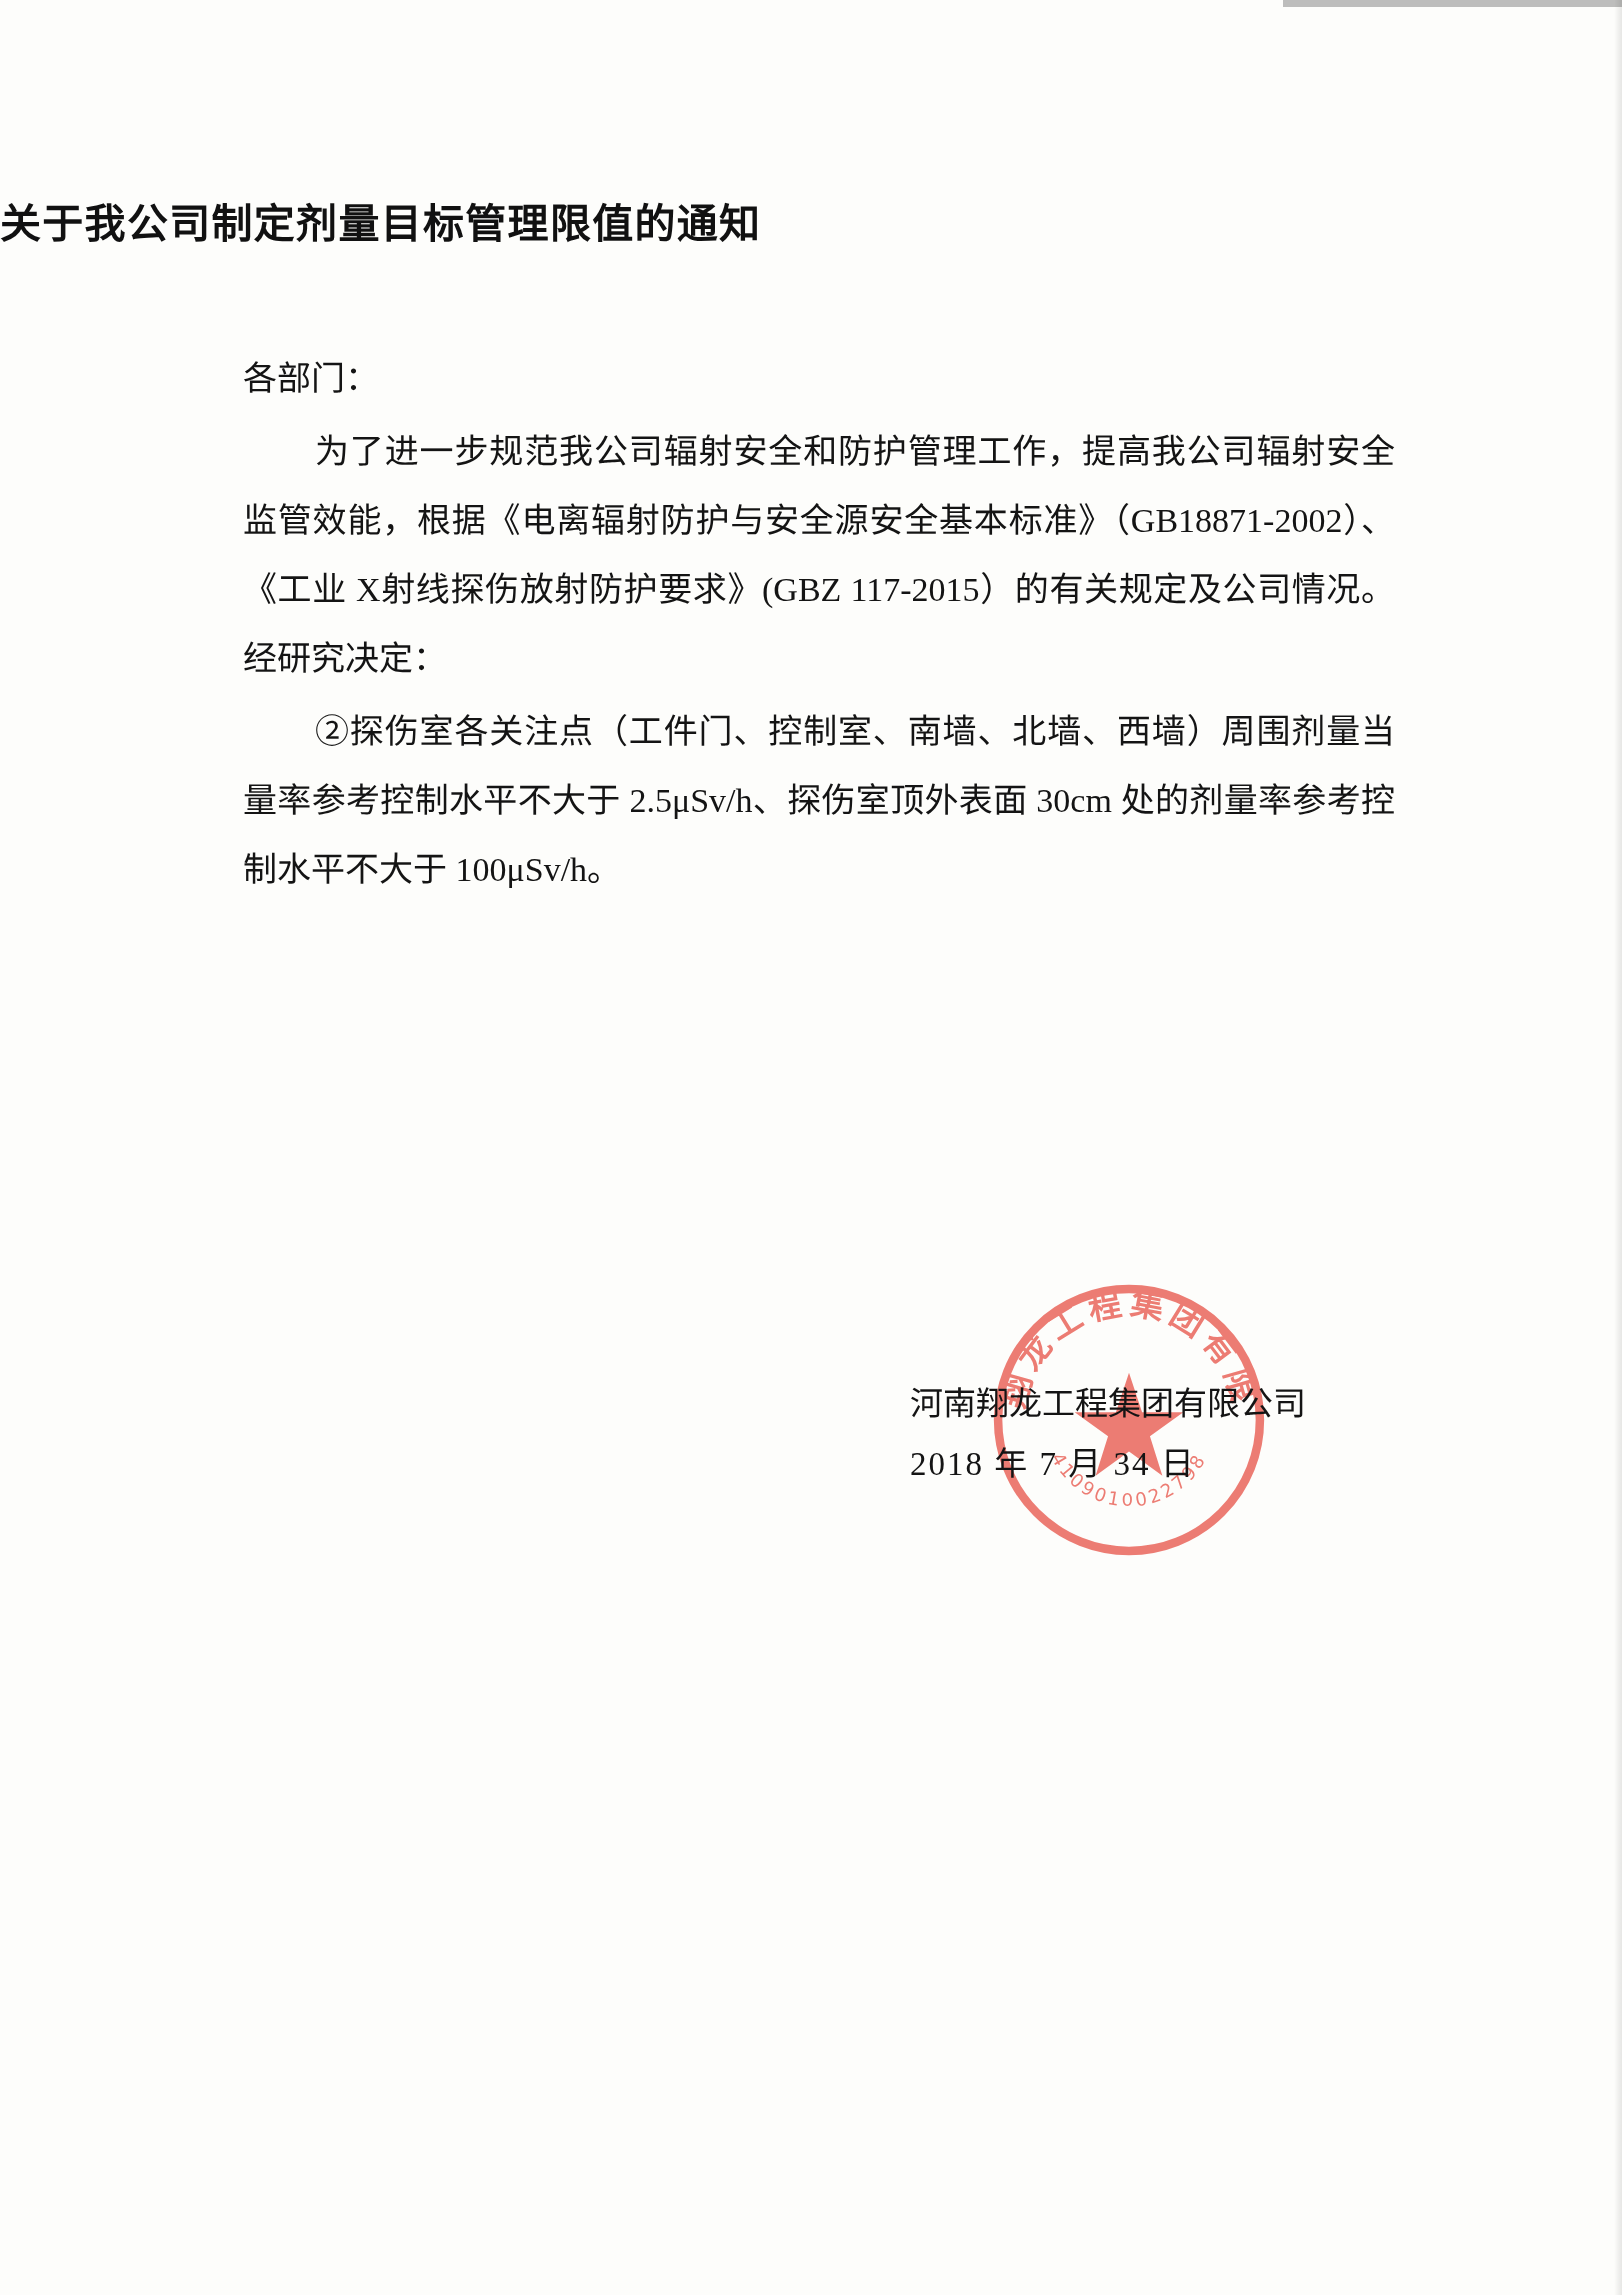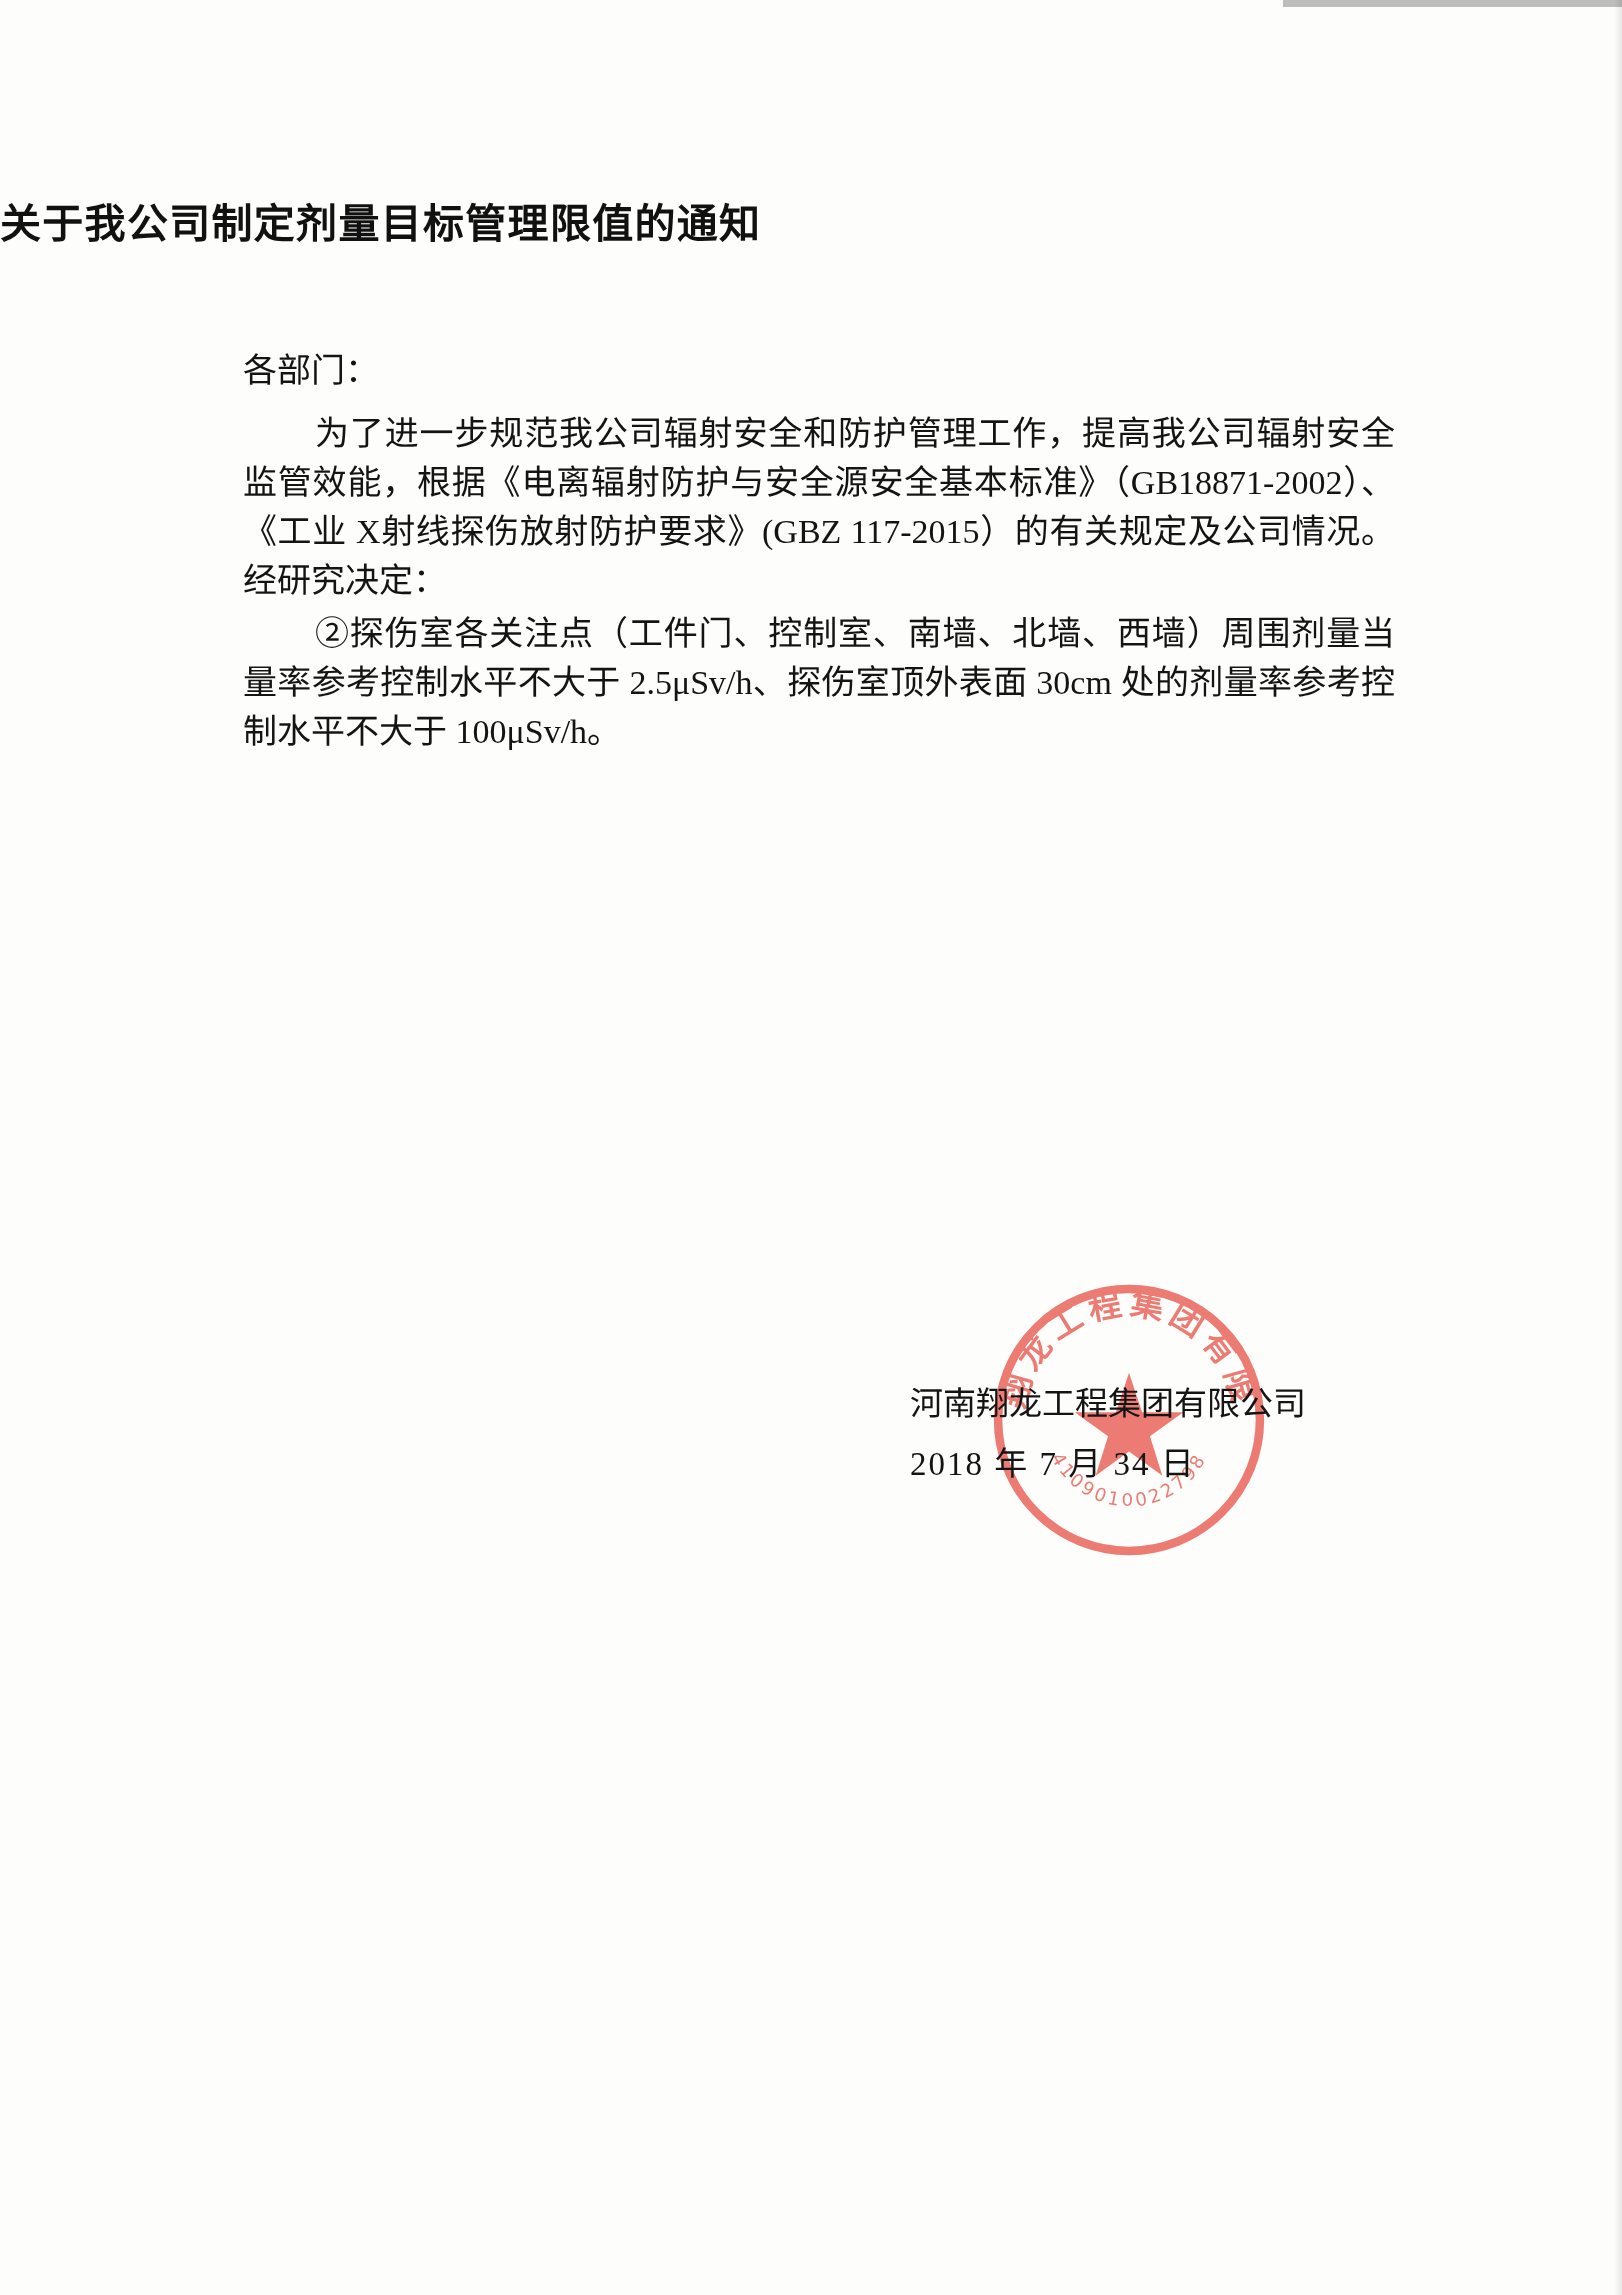--- a/index.html
+++ b/index.html
@@ -58,27 +58,27 @@
     font-family: "DejaVu Sans", sans-serif;
     font-weight: bold;
     font-size: 41px;
     letter-spacing: 1.3px;
     color: #111111;
   }
 
   .body-block {
     position: absolute;
     left: 243px;
-    top: 336px;
+    top: 344px;
     width: 1152px;
   }
 
   .para {
     font-size: 34px;
-    line-height: 49px;
+    line-height: 69px;
     color: #141414;
     text-align: justify;
     text-justify: inter-ideograph;
     margin: 0 0 0 0;
   }
   .para.indent {
     text-indent: 72px;
   }
   .para + .para {
     margin-top: 3.9px;

